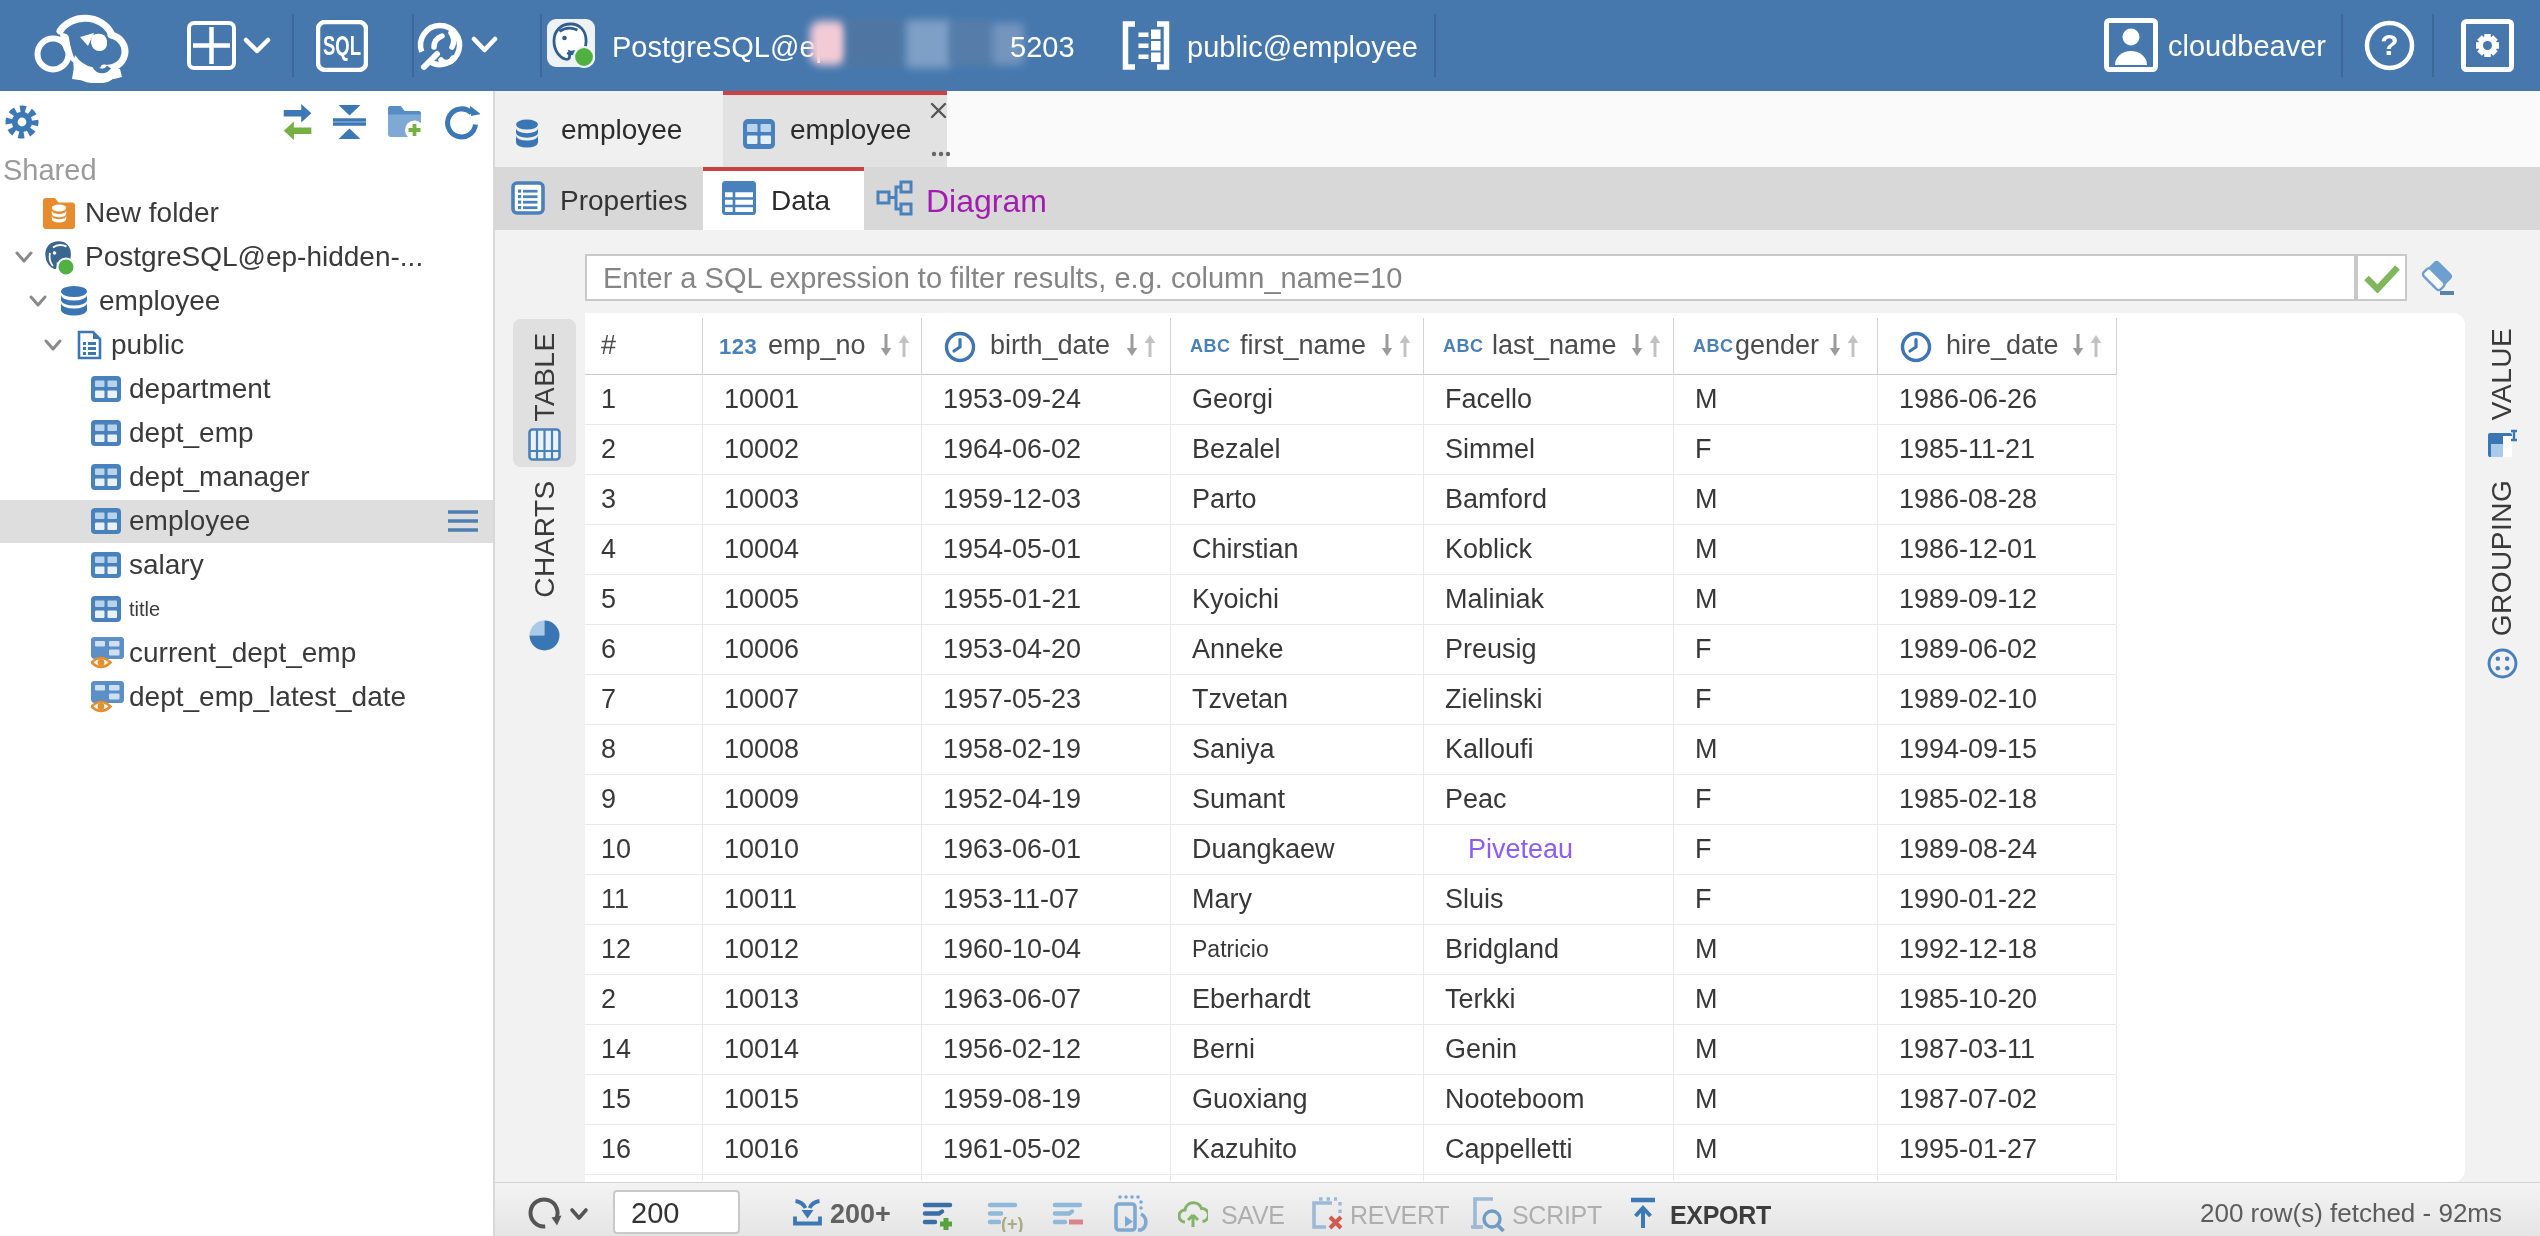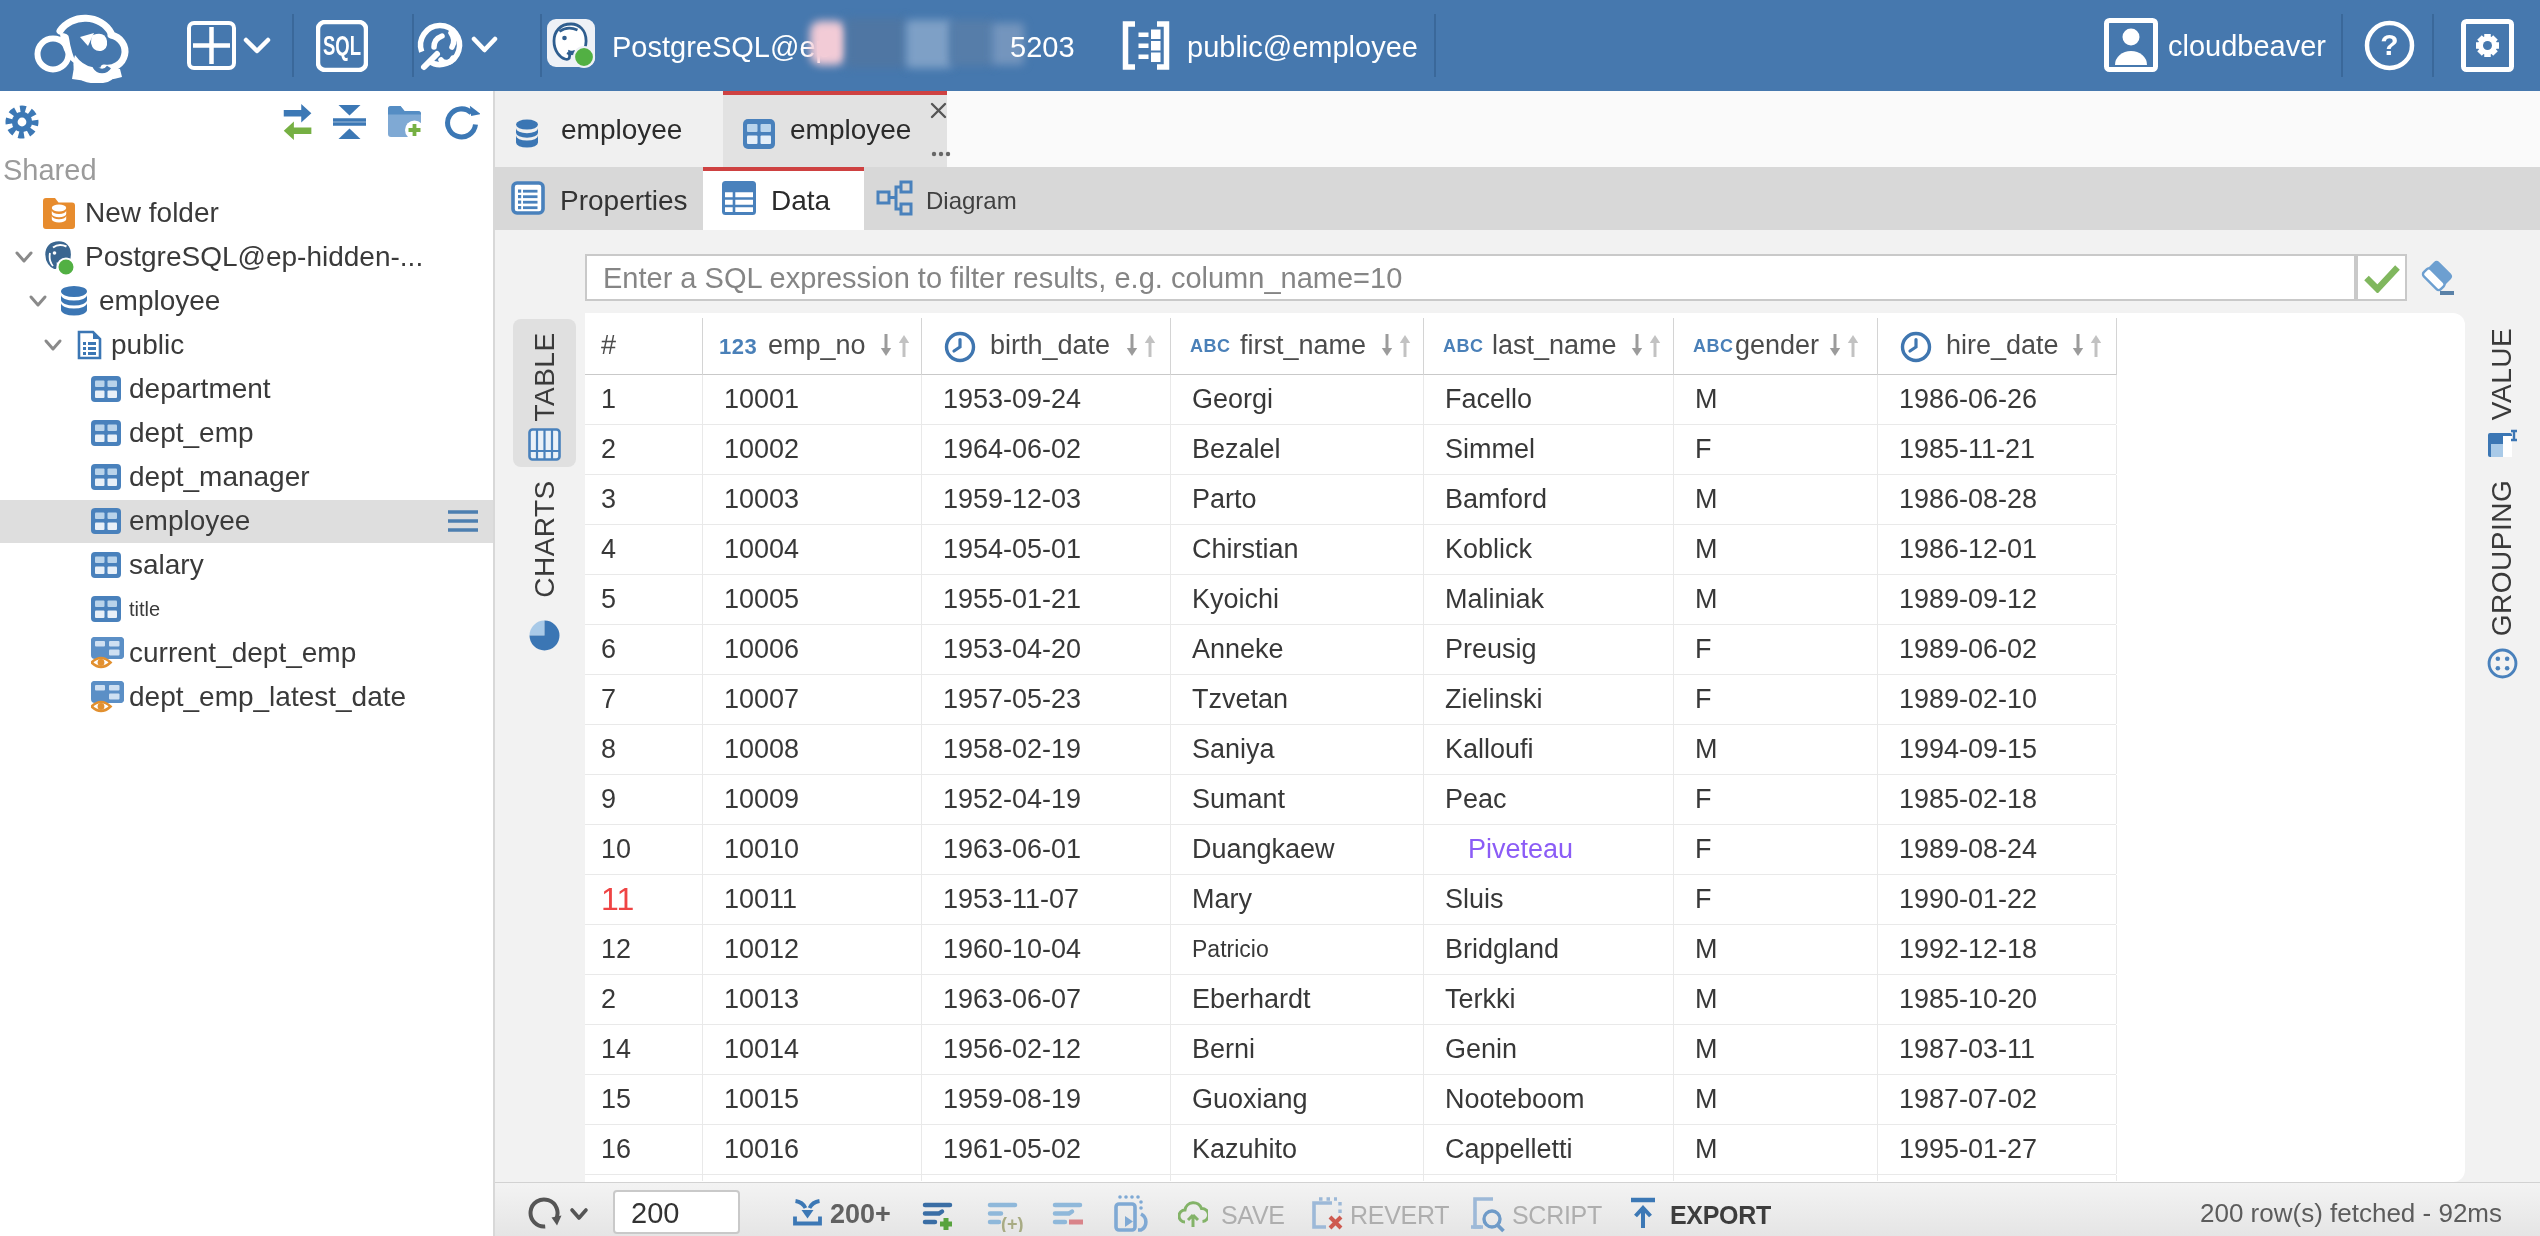--- a/index.html
+++ b/index.html
@@ -327,21 +327,21 @@
 </svg>
 <div class="abs" style="left:771px;top:183px;font-size:28px;color:#2b2b2b;line-height:36px">Data</div>
 <svg class="abs" style="left:876px;top:179px" width="38" height="38" viewBox="0 0 38 38">
 <g fill="none" stroke="#4981bc" stroke-width="3">
 <rect x="2" y="13" width="11" height="11"></rect>
 <rect x="25" y="3" width="10" height="10"></rect>
 <rect x="25" y="25" width="10" height="10"></rect>
 <path d="M13 18.5 h7 M20 18.5 v-10.5 h5 M20 18.5 v11.5 h5"></path>
 </g>
   </svg>
-<div class="abs" style="left:926px;top:183px;font-size:24px;color:#404040;line-height:36px">Diagram</div>
+<div class="abs" style="left:926px;top:183px;font-size:32px;color:#a21caf;line-height:36px">Diagram</div>
 <div class="abs" style="left:585px;top:254px;width:1771px;height:47px;background:#fff;border:2px solid #c9c9c9"></div>
 <div class="abs" style="left:603px;top:261px;font-size:29px;color:#858585;line-height:34px;white-space:nowrap">Enter a SQL expression to filter results, e.g. column_name=10</div>
 <div class="abs" style="left:2356px;top:254px;width:51px;height:47px;background:#fff;border:2px solid #c9c9c9"></div>
 <svg class="abs" style="left:2363px;top:263px" width="38" height="30" viewBox="0 0 38 30">
 <path d="M3.5 15 l11 11 L34.5 4.5" fill="none" stroke="#80b75e" stroke-width="6.4"></path>
   </svg>
 <svg class="abs" style="left:2420px;top:259px" width="36" height="38" viewBox="0 0 36 38">
 <g transform="rotate(45 18 16)">
 <rect x="6" y="6" width="24" height="21" rx="4" fill="#6d9fd0"></rect>
 <rect x="6" y="17" width="24" height="10" rx="3" fill="#fff" stroke="#6d9fd0" stroke-width="2.4"></rect>
@@ -602,21 +602,21 @@
 <div class="abs" style="left:1695px;top:833px;font-size:27px;color:#383838;line-height:33px;white-space:nowrap">F</div>
 <div class="abs" style="left:1899px;top:833px;font-size:27px;color:#383838;line-height:33px;white-space:nowrap">1989-08-24</div>
 <div class="abs" style="left:585px;top:924px;width:1531px;height:1px;background:#e9e9e9"></div>
 <div class="abs" style="left:702px;top:875px;width:1px;height:49px;background:#e9e9e9"></div>
 <div class="abs" style="left:921px;top:875px;width:1px;height:49px;background:#e9e9e9"></div>
 <div class="abs" style="left:1170px;top:875px;width:1px;height:49px;background:#e9e9e9"></div>
 <div class="abs" style="left:1423px;top:875px;width:1px;height:49px;background:#e9e9e9"></div>
 <div class="abs" style="left:1673px;top:875px;width:1px;height:49px;background:#e9e9e9"></div>
 <div class="abs" style="left:1877px;top:875px;width:1px;height:49px;background:#e9e9e9"></div>
 <div class="abs" style="left:2116px;top:875px;width:1px;height:49px;background:#e9e9e9"></div>
-<div class="abs" style="left:601px;top:883px;font-size:32px;color:#ef4444;line-height:33px;white-space:nowrap">11</div>
+<div class="abs" style="left:601px;top:883px;font-size:27px;color:#404040;line-height:33px;white-space:nowrap">11</div>
 <div class="abs" style="left:724px;top:883px;font-size:27px;color:#383838;line-height:33px;white-space:nowrap">10011</div>
 <div class="abs" style="left:943px;top:883px;font-size:27px;color:#383838;line-height:33px;white-space:nowrap">1953-11-07</div>
 <div class="abs" style="left:1192px;top:883px;font-size:27px;color:#383838;line-height:33px;white-space:nowrap">Mary</div>
 <div class="abs" style="left:1445px;top:883px;font-size:27px;color:#383838;line-height:33px;white-space:nowrap">Sluis</div>
 <div class="abs" style="left:1695px;top:883px;font-size:27px;color:#383838;line-height:33px;white-space:nowrap">F</div>
 <div class="abs" style="left:1899px;top:883px;font-size:27px;color:#383838;line-height:33px;white-space:nowrap">1990-01-22</div>
 <div class="abs" style="left:585px;top:974px;width:1531px;height:1px;background:#e9e9e9"></div>
 <div class="abs" style="left:702px;top:925px;width:1px;height:49px;background:#e9e9e9"></div>
 <div class="abs" style="left:921px;top:925px;width:1px;height:49px;background:#e9e9e9"></div>
 <div class="abs" style="left:1170px;top:925px;width:1px;height:49px;background:#e9e9e9"></div>

